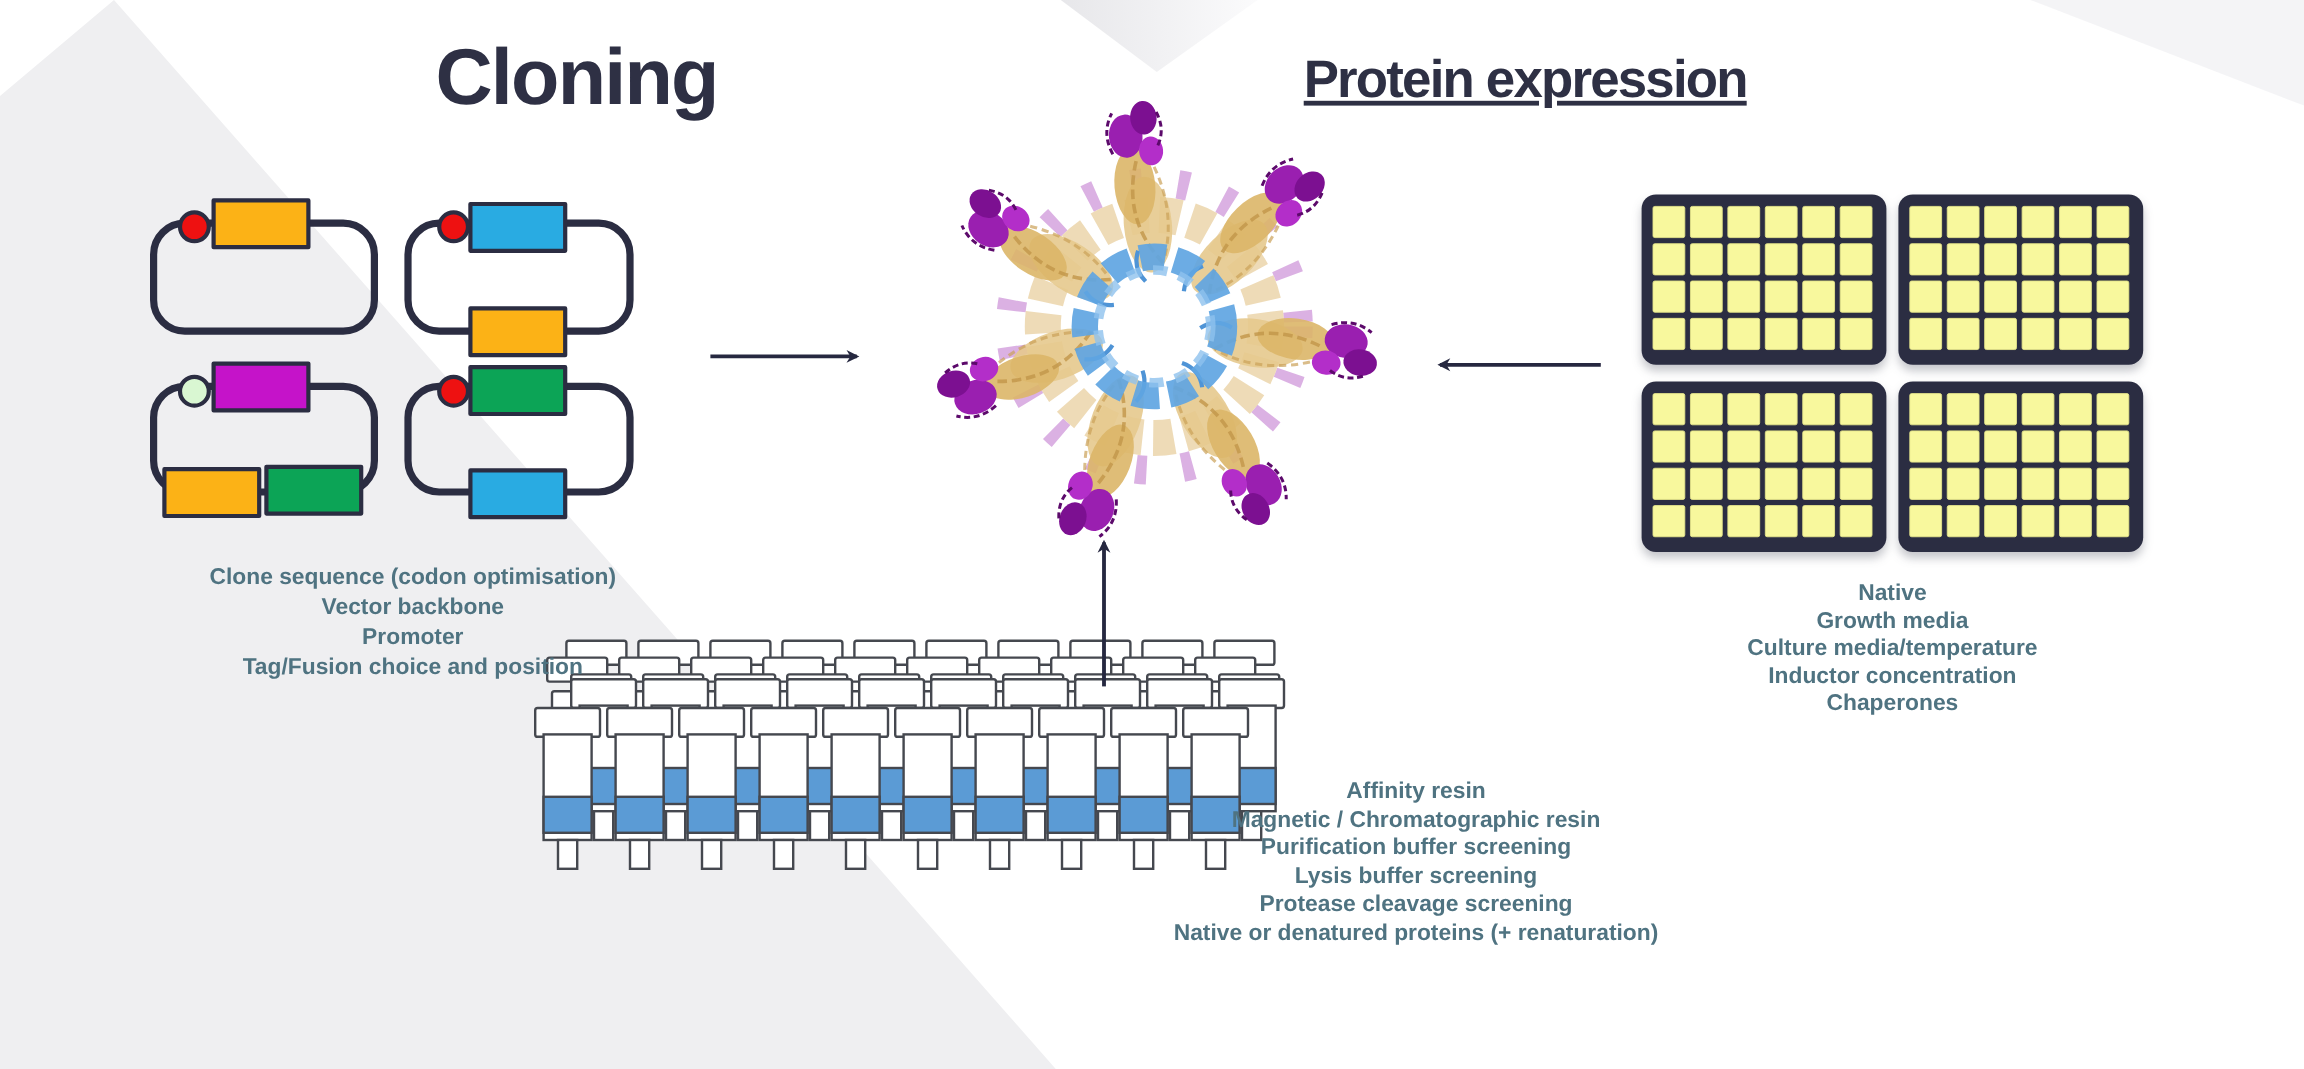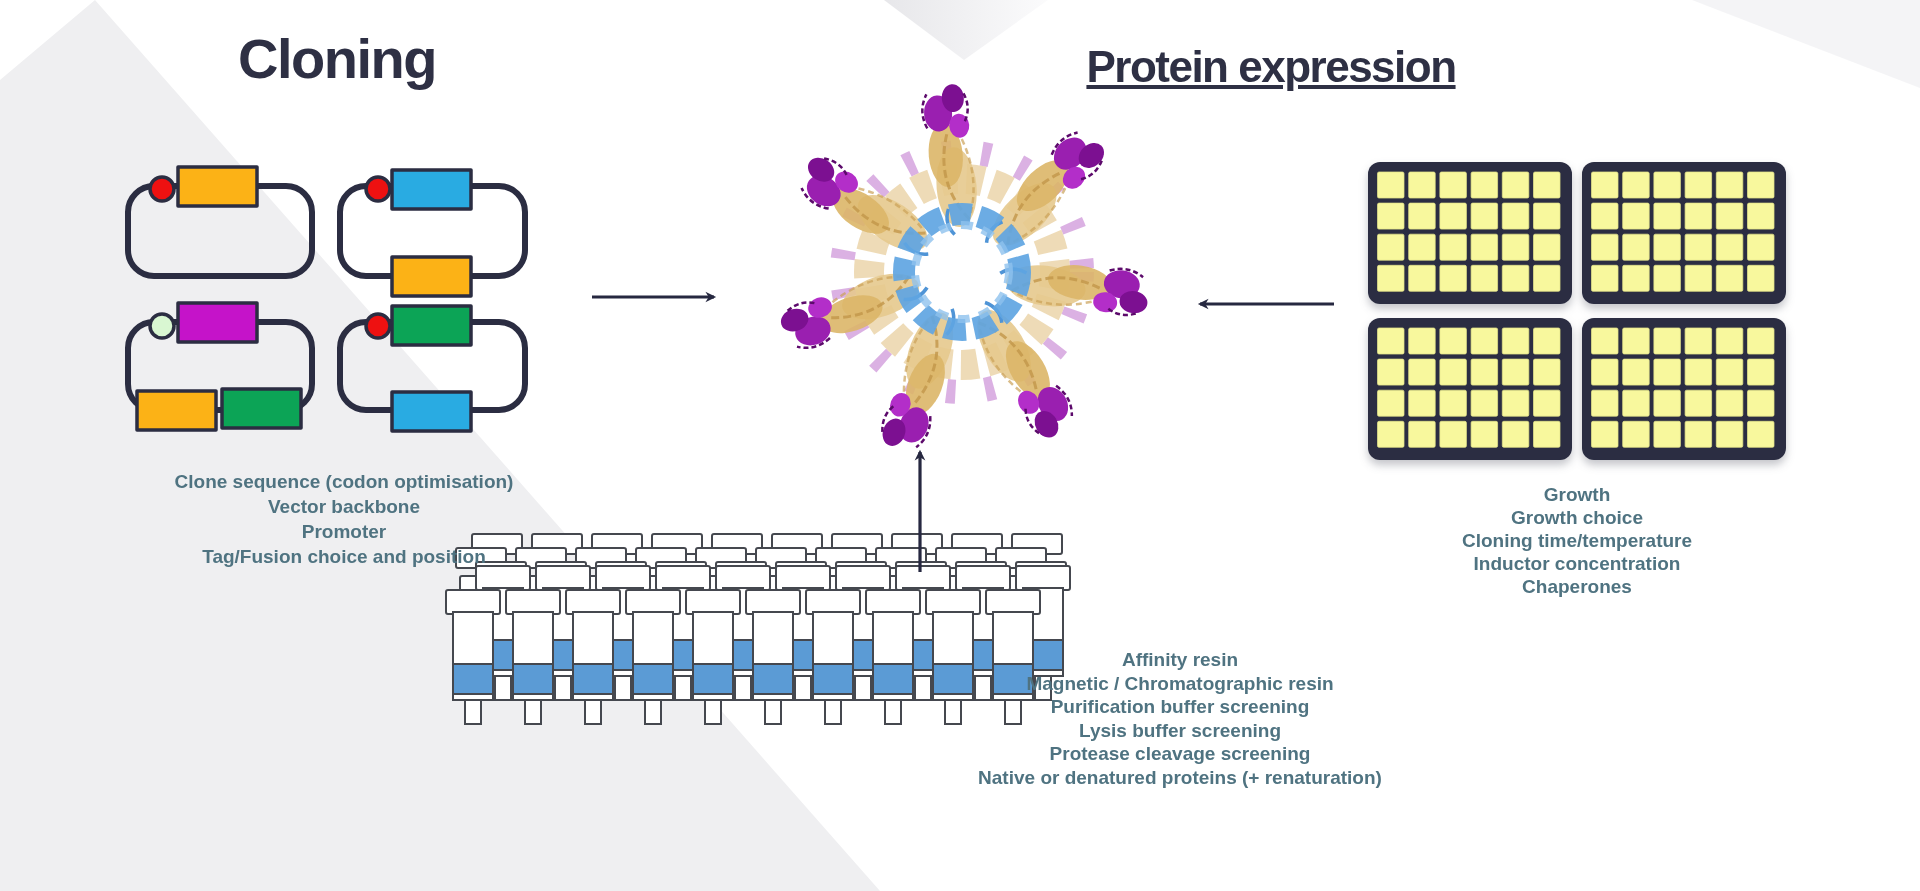--- a/index.html
+++ b/index.html
@@ -1,21 +1,21 @@
 <!DOCTYPE html>
 <html><head>
 <meta charset="utf-8">
 <style>
   html,body{margin:0;padding:0;background:#fff;}
   .stage{position:relative;width:1920px;height:891px;background:#ffffff;overflow:hidden;
          font-family:"Liberation Sans","DejaVu Sans",sans-serif;}
   .scene{position:absolute;left:0;top:0;width:1920px;height:891px;}
   .title{position:absolute;font-weight:700;color:#2e3044;letter-spacing:-1.5px;
          white-space:nowrap;text-align:center;line-height:1.05;}
-  #t-cloning{left:87px;top:30px;width:500px;font-size:56px;}
+  #t-cloning{left:98px;top:30px;width:500px;font-size:66px;text-align:right;}
   #t-expression{left:981px;top:44px;width:580px;font-size:44px;text-decoration:underline;}
   #t-purification{left:483px;top:552px;width:614px;font-size:62px;}
   .list{position:absolute;text-align:center;font-weight:700;color:#4f7381;font-size:19px;}
   .list div{white-space:nowrap;}
   #l-cloning{left:84px;top:469px;width:520px;line-height:25px;}
   #l-expression{left:1317px;top:483px;width:520px;line-height:23px;}
   #l-purification{left:900px;top:648px;width:560px;line-height:23.5px;}
   .plates{filter:drop-shadow(0 5px 4px rgba(43,45,66,0.28));}
 </style>
 </head>
@@ -338,23 +338,23 @@
   <div class="title" id="t-expression">Protein expression</div>
 
   <div class="list" id="l-cloning">
     <div>Clone sequence (codon optimisation)</div>
     <div>Vector backbone</div>
     <div>Promoter</div>
     <div>Tag/Fusion choice and position</div>
   </div>
 
   <div class="list" id="l-expression">
-    <div>Growth</div>
-    <div>Growth choice</div>
-    <div>Cloning time/temperature</div>
+    <div>Native</div>
+    <div>Growth media</div>
+    <div>Culture media/temperature</div>
     <div>Inductor concentration</div>
     <div>Chaperones</div>
   </div>
 
   <div class="list" id="l-purification">
     <div>Affinity resin</div>
     <div>Magnetic / Chromatographic resin</div>
     <div>Purification buffer screening</div>
     <div>Lysis buffer screening</div>
     <div>Protease cleavage screening</div>

